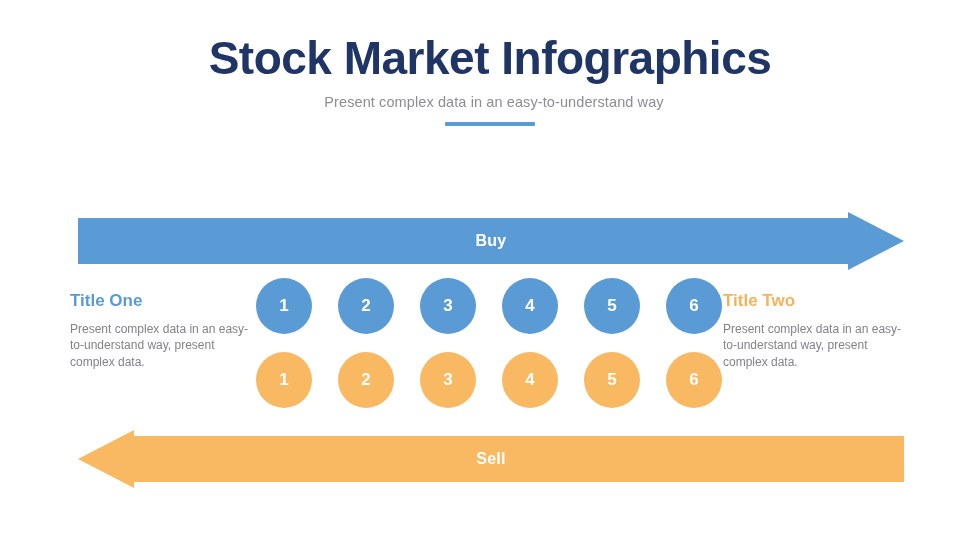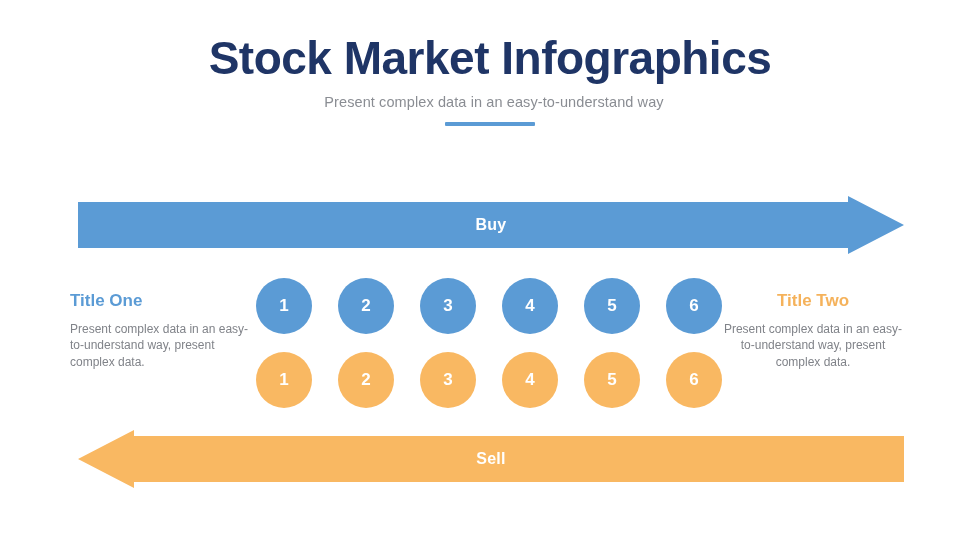--- a/index.html
+++ b/index.html
@@ -53,21 +53,21 @@
     border-radius: 1px;
   }
 
   
   .arrow-wrap {
     position: absolute;
     left: 78px;
     width: 826px;
     height: 58px;
   }
-  .arrow-wrap.buy { top: 196px; padding-left: 25px; }
+  .arrow-wrap.buy { top: 212px; padding-left: 25px; }
   .arrow-wrap.sell { top: 430px; text-decoration: underline; }
   .arrow-svg {
     position: absolute;
     top: 0;
     left: 0;
     width: 826px;
     height: 58px;
     display: block;
   }
   .arrow-label {
@@ -117,21 +117,21 @@
     position: absolute;
     width: 180px;
     top: 292px;
   }
   .side-block.left {
     left: 70px;
     text-align: left;
   }
   .side-block.right {
     left: 723px;
-    text-align: center;
+    text-align: left;
   }
   .side-title {
     font-size: 17px;
     font-weight: bold;
     margin: 0 0 10px 0;
     line-height: 1.1;
   }
   .side-title.blue { color: #5B9BD5; }
   .side-title.orange { color: #F5B25B; }
   .side-body {

